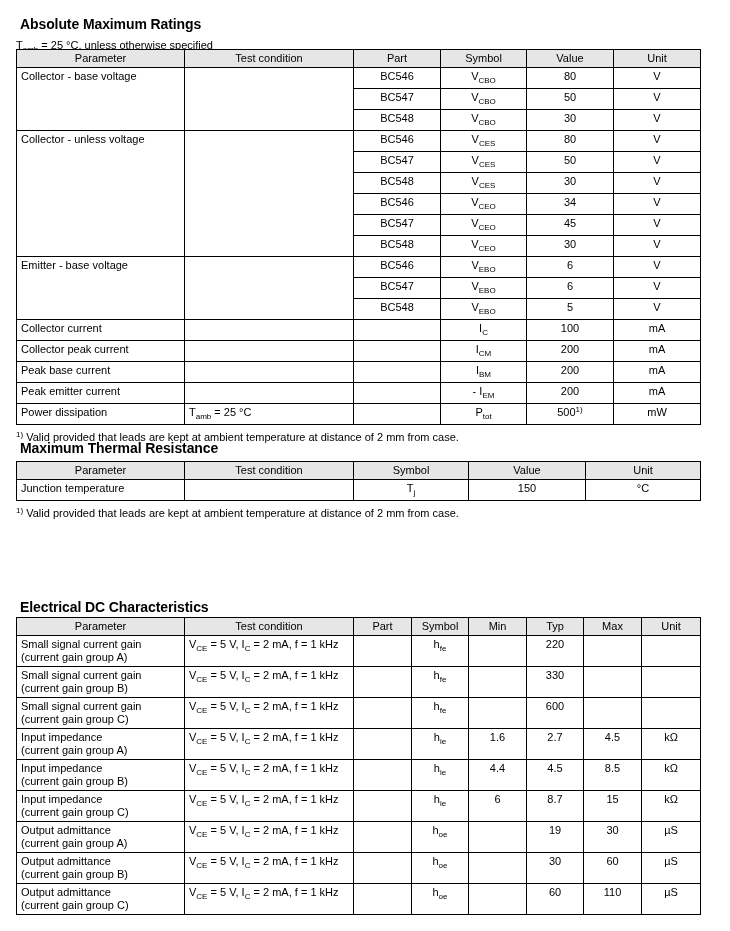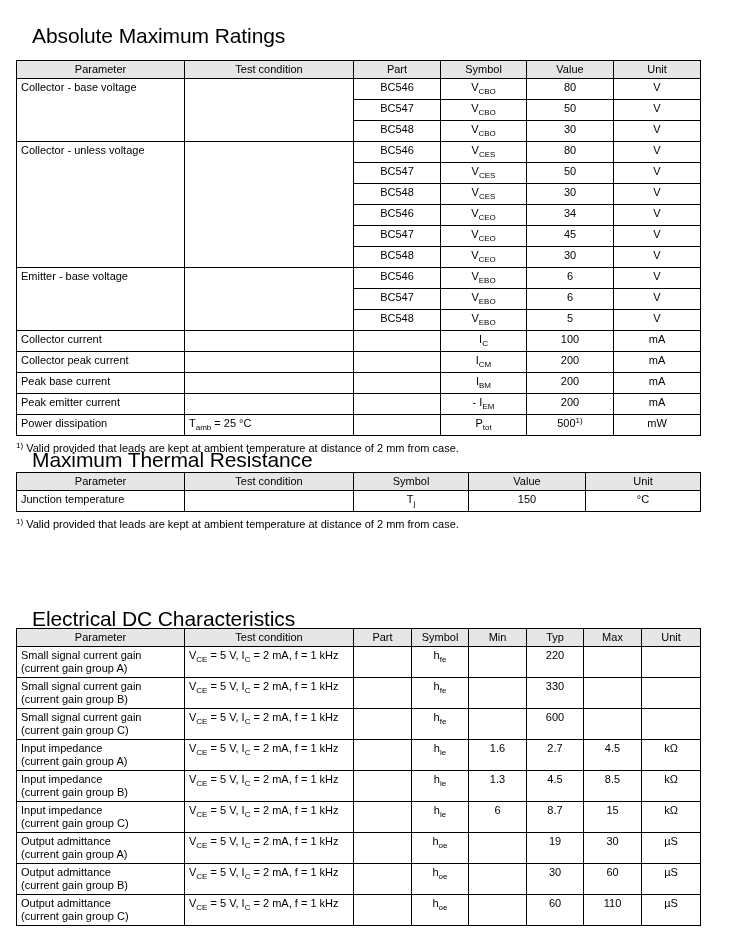--- a/index.html
+++ b/index.html
@@ -2,27 +2,27 @@
 <html><head>
 <meta charset="utf-8">
 <style>
   html, body { margin: 0; padding: 0; background: #ffffff; }
   body {
     width: 730px; height: 931px; position: relative; overflow: hidden;
     font-family: "Liberation Sans", sans-serif; color: #000; font-size: 11px;
   }
   .section { position: absolute; left: 16px; }
   h2 {
-    margin: 16px; font-family: "Liberation Sans", sans-serif;
-    font-size: 21px; font-weight: normal; letter-spacing: -0.1px; line-height: 20px;
+    margin: 4px; font-family: "Liberation Sans", sans-serif;
+    font-size: 14px; font-weight: bold; letter-spacing: -0.1px; line-height: 20px;
   }
   .subtitle { font-size: 11px; line-height: 14px; text-align: center; }
   table {
     border-collapse: collapse; table-layout: fixed;
-    font-size: 11px; line-height: 13px; margin-top: 11px;
+    font-size: 11px; line-height: 13px;
   }
   th, td {
     border: 1px solid #000; padding: 0 4px; vertical-align: top; overflow: hidden;
   }
   th { background: #e6e6e6; font-weight: normal; text-align: center; height: 17px; line-height: 17px; padding-top:0; }
   td { height: 18px; padding-top: 2px; }
   td.c { text-align: center; }
   td.tall { height: 28px; }
   sub { font-size: 8px; vertical-align: -3px; line-height: 0; }
   sup { font-size: 8px; vertical-align: 4px; line-height: 0; }
@@ -282,21 +282,21 @@
           <td class="c tall"><span>1.6</span></td>
           <td class="c tall"><span>2.7</span></td>
           <td class="c tall"><span>4.5</span></td>
           <td class="c tall"><span>kΩ</span></td>
         </tr>
         <tr>
           <td class="tall"><span>Input impedance</span><br><span>(current gain group B)</span></td>
           <td class="tall"><span>V</span><sub>CE</sub><span> = 5 V, I</span><sub>C</sub><span> = 2 mA, f = 1 kHz</span></td>
           <td class="c tall"><span></span></td>
           <td class="c tall"><span>h</span><sub>ie</sub></td>
-          <td class="c tall"><span>1.3</span></td>
+          <td class="c tall"><span>4.4</span></td>
           <td class="c tall"><span>4.5</span></td>
           <td class="c tall"><span>8.5</span></td>
           <td class="c tall"><span>kΩ</span></td>
         </tr>
         <tr>
           <td class="tall"><span>Input impedance</span><br><span>(current gain group C)</span></td>
           <td class="tall"><span>V</span><sub>CE</sub><span> = 5 V, I</span><sub>C</sub><span> = 2 mA, f = 1 kHz</span></td>
           <td class="c tall"><span></span></td>
           <td class="c tall"><span>h</span><sub>ie</sub></td>
           <td class="c tall"><span>6</span></td>

